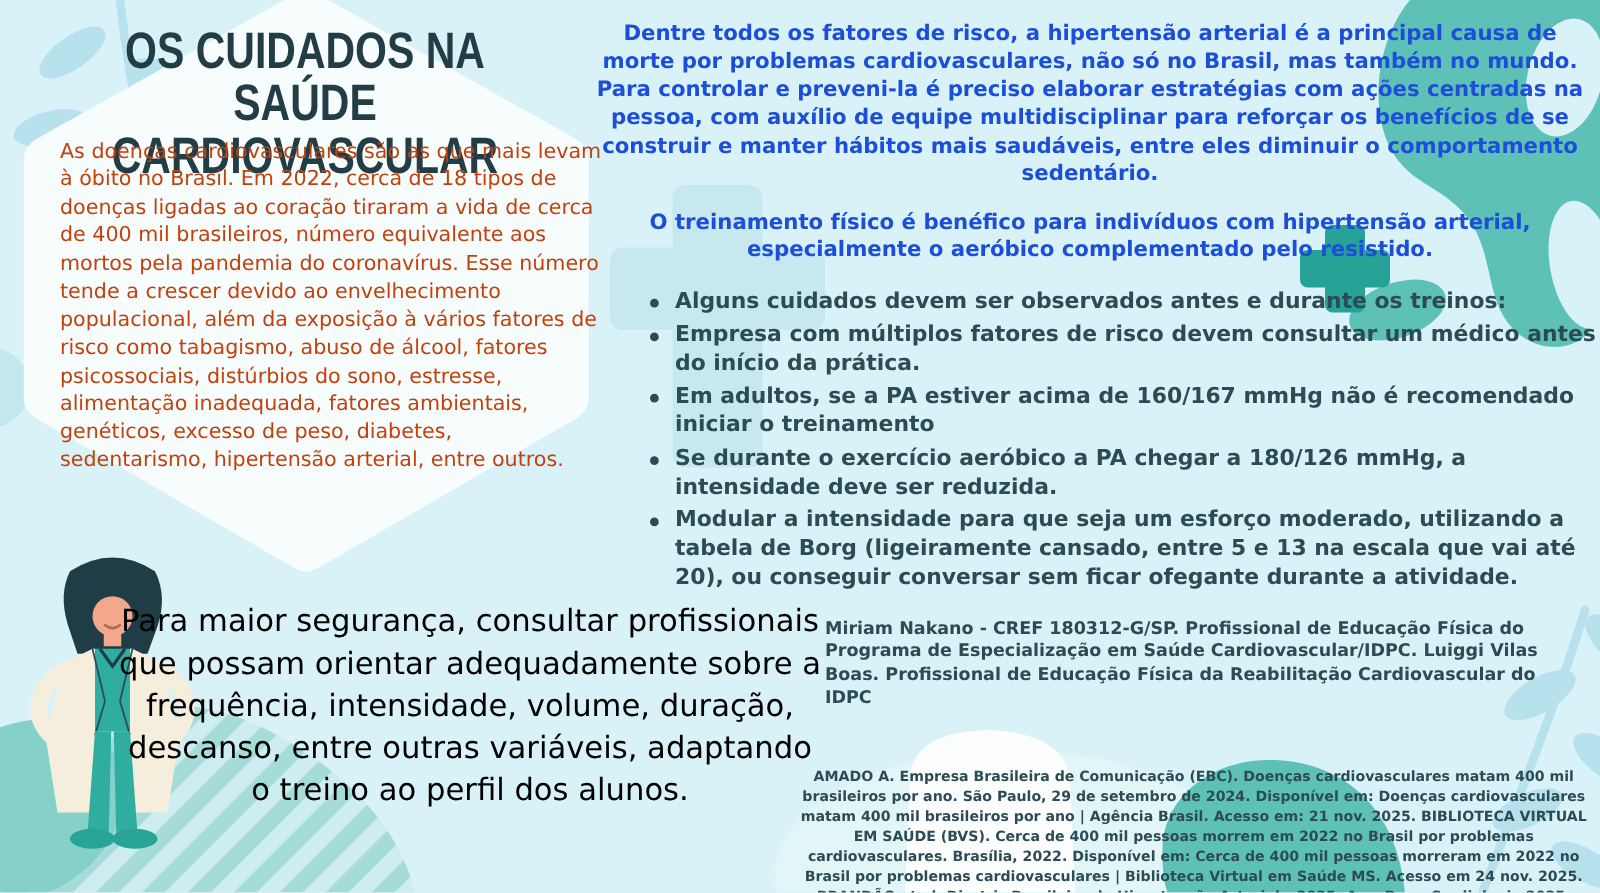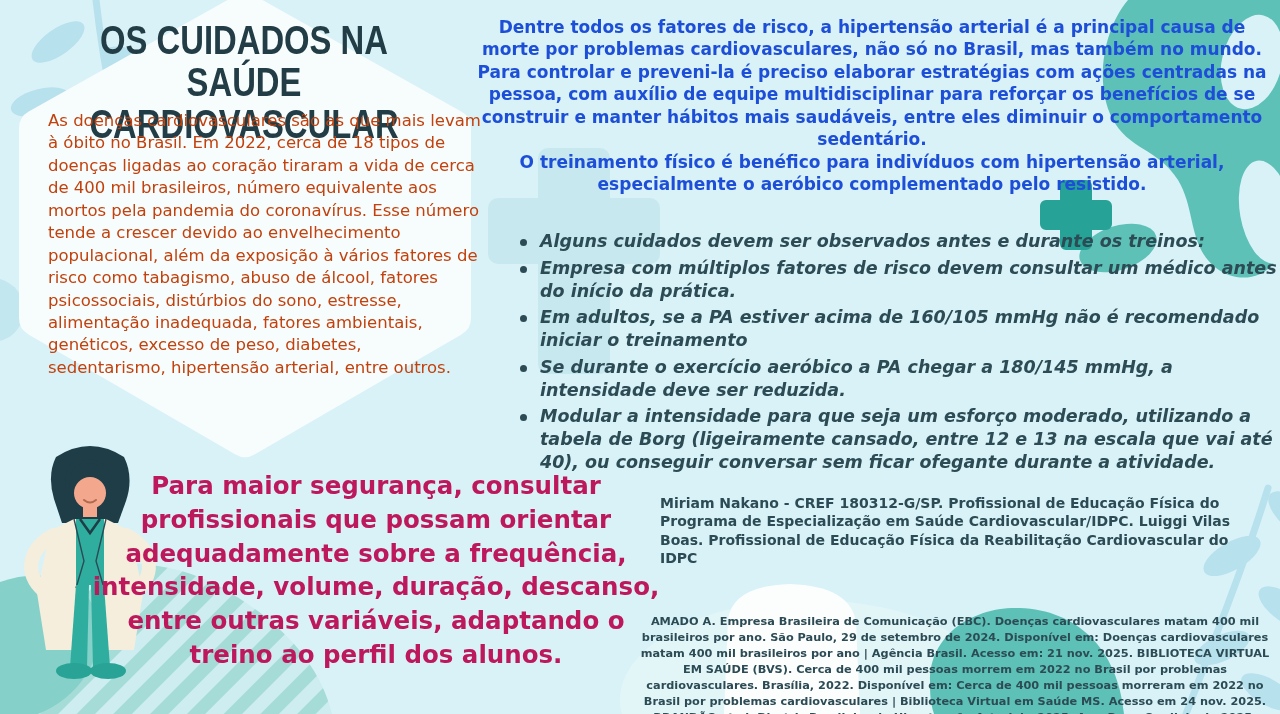--- a/index.html
+++ b/index.html
@@ -37,48 +37,47 @@
     color:#c2410c;
   }
   .right-para {
     left:472px; top:16px; width:800px;
     text-align:center;
     font-weight:700;
     font-size:17px;
     line-height:1.32;
     color:#1d4ed8;
   }
-  .right-para p + p { margin-top:0; }
+  .right-para p + p { margin-top:16px; }
   .bullet-list {
     left:518px; top:230px; width:762px;
     font-weight:700;
     font-size:17.5px;
     line-height:1.3;
     color:#2c4b55;
     list-style:none;
   }
   .bullet-list li {
     position:relative;
     padding-left:22px;
     margin-bottom:4px;
-    font-style:italic;
   }
   .bullet-list li::before {
     content:"";
     position:absolute; left:2px; top:9px;
     width:7px; height:7px; border-radius:50%;
     background:#2c4b55;
   }
   .big-quote {
-    left:92px; top:469px; width:568px;
-    text-align:center;
-    font-weight:700;
+    left:92px; top:480px; width:568px;
+    text-align:center;
+    font-weight:400;
     font-size:24.5px;
     line-height:1.38;
-    color:#be185d;
+    color:#000000;
   }
   .credits {
     left:660px; top:494px; width:606px;
     text-align:left;
     font-weight:700;
     font-size:14px;
     line-height:1.32;
     color:#2c4b55;
   }
   .references {
@@ -187,22 +186,22 @@
 <p class="txt left-para">As doenças cardiovasculares são as que mais levam à óbito no Brasil. Em 2022, cerca de 18 tipos de doenças ligadas ao coração tiraram a vida de cerca de 400 mil brasileiros, número equivalente aos mortos pela pandemia do coronavírus. Esse número tende a crescer devido ao envelhecimento populacional, além da exposição à vários fatores de risco como tabagismo, abuso de álcool, fatores psicossociais, distúrbios do sono, estresse, alimentação inadequada, fatores ambientais, genéticos, excesso de peso, diabetes, sedentarismo, hipertensão arterial, entre outros.</p>
 
 <div class="txt right-para">
   <p>Dentre todos os fatores de risco, a hipertensão arterial é a principal causa de morte por problemas cardiovasculares, não só no Brasil, mas também no mundo. Para controlar e preveni-la é preciso elaborar estratégias com ações centradas na pessoa, com auxílio de equipe multidisciplinar para reforçar os benefícios de se construir e manter hábitos mais saudáveis, entre eles diminuir o comportamento sedentário.</p>
   <p>O treinamento físico é benéfico para indivíduos com hipertensão arterial, especialmente o aeróbico complementado pelo resistido.</p>
 </div>
 
 <ul class="txt bullet-list">
   <li>Alguns cuidados devem ser observados antes e durante os treinos:</li>
   <li>Empresa com múltiplos fatores de risco devem consultar um médico antes do início da prática.</li>
-  <li>Em adultos, se a PA estiver acima de 160/105 mmHg não é recomendado iniciar o treinamento</li>
-  <li>Se durante o exercício aeróbico a PA chegar a 180/145 mmHg, a intensidade deve ser reduzida.</li>
-  <li>Modular a intensidade para que seja um esforço moderado, utilizando a tabela de Borg (ligeiramente cansado, entre 12 e 13 na escala que vai até 40), ou conseguir conversar sem ficar ofegante durante a atividade.</li>
+  <li>Em adultos, se a PA estiver acima de 160/167 mmHg não é recomendado iniciar o treinamento</li>
+  <li>Se durante o exercício aeróbico a PA chegar a 180/126 mmHg, a intensidade deve ser reduzida.</li>
+  <li>Modular a intensidade para que seja um esforço moderado, utilizando a tabela de Borg (ligeiramente cansado, entre 5 e 13 na escala que vai até 20), ou conseguir conversar sem ficar ofegante durante a atividade.</li>
 </ul>
 
 <p class="txt big-quote">Para maior segurança, consultar profissionais que possam orientar adequadamente sobre a frequência, intensidade, volume, duração, descanso, entre outras variáveis, adaptando o treino ao perfil dos alunos.</p>
 
 <p class="txt credits">Miriam Nakano - CREF 180312-G/SP. Profissional de Educação Física do Programa de Especialização em Saúde Cardiovascular/IDPC. Luiggi Vilas Boas. Profissional de Educação Física da Reabilitação Cardiovascular do IDPC</p>
 
 <p class="txt references">AMADO A. Empresa Brasileira de Comunicação (EBC). Doenças cardiovasculares matam 400 mil brasileiros por ano. São Paulo, 29 de setembro de 2024. Disponível em: Doenças cardiovasculares matam 400 mil brasileiros por ano | Agência Brasil. Acesso em: 21 nov. 2025. BIBLIOTECA VIRTUAL EM SAÚDE (BVS). Cerca de 400 mil pessoas morrem em 2022 no Brasil por problemas cardiovasculares. Brasília, 2022. Disponível em: Cerca de 400 mil pessoas morreram em 2022 no Brasil por problemas cardiovasculares | Biblioteca Virtual em Saúde MS. Acesso em 24 nov. 2025. BRANDÃO et al. Diretriz Brasileira de Hipertensão Arterial – 2025. Arq. Bras. Cardiologia 2025; 122(9): e20250624 Disponível em: 0066-782X-abc-122-09-e20250624.x66747.pdf. Acesso em: 21 nov. 2025</p>
 
 </body></html>

